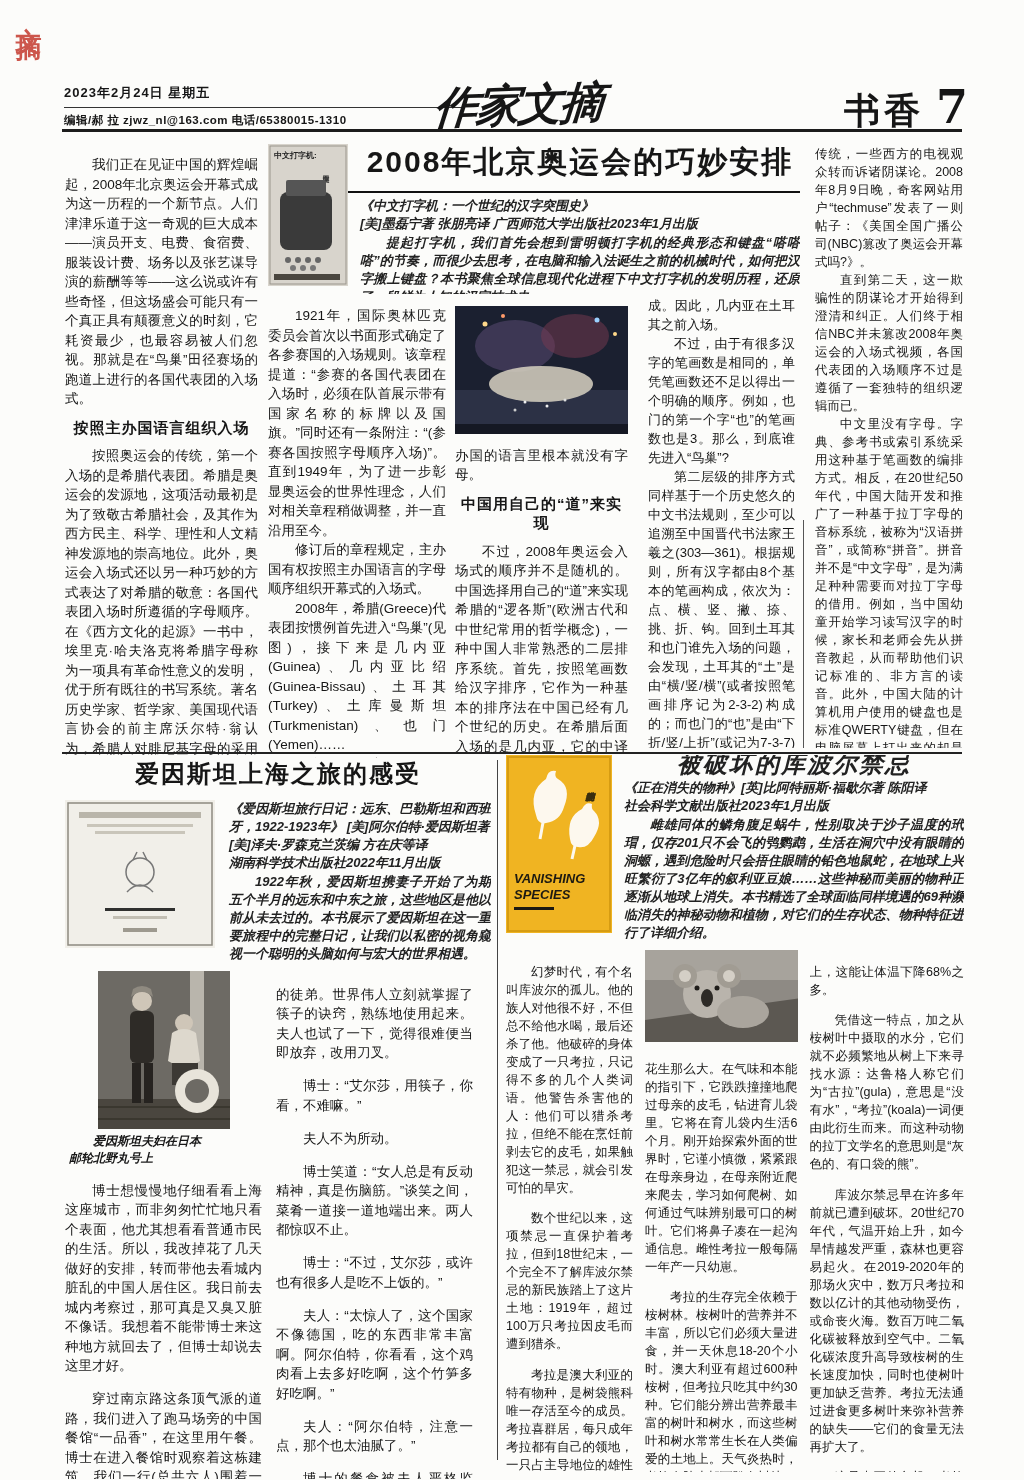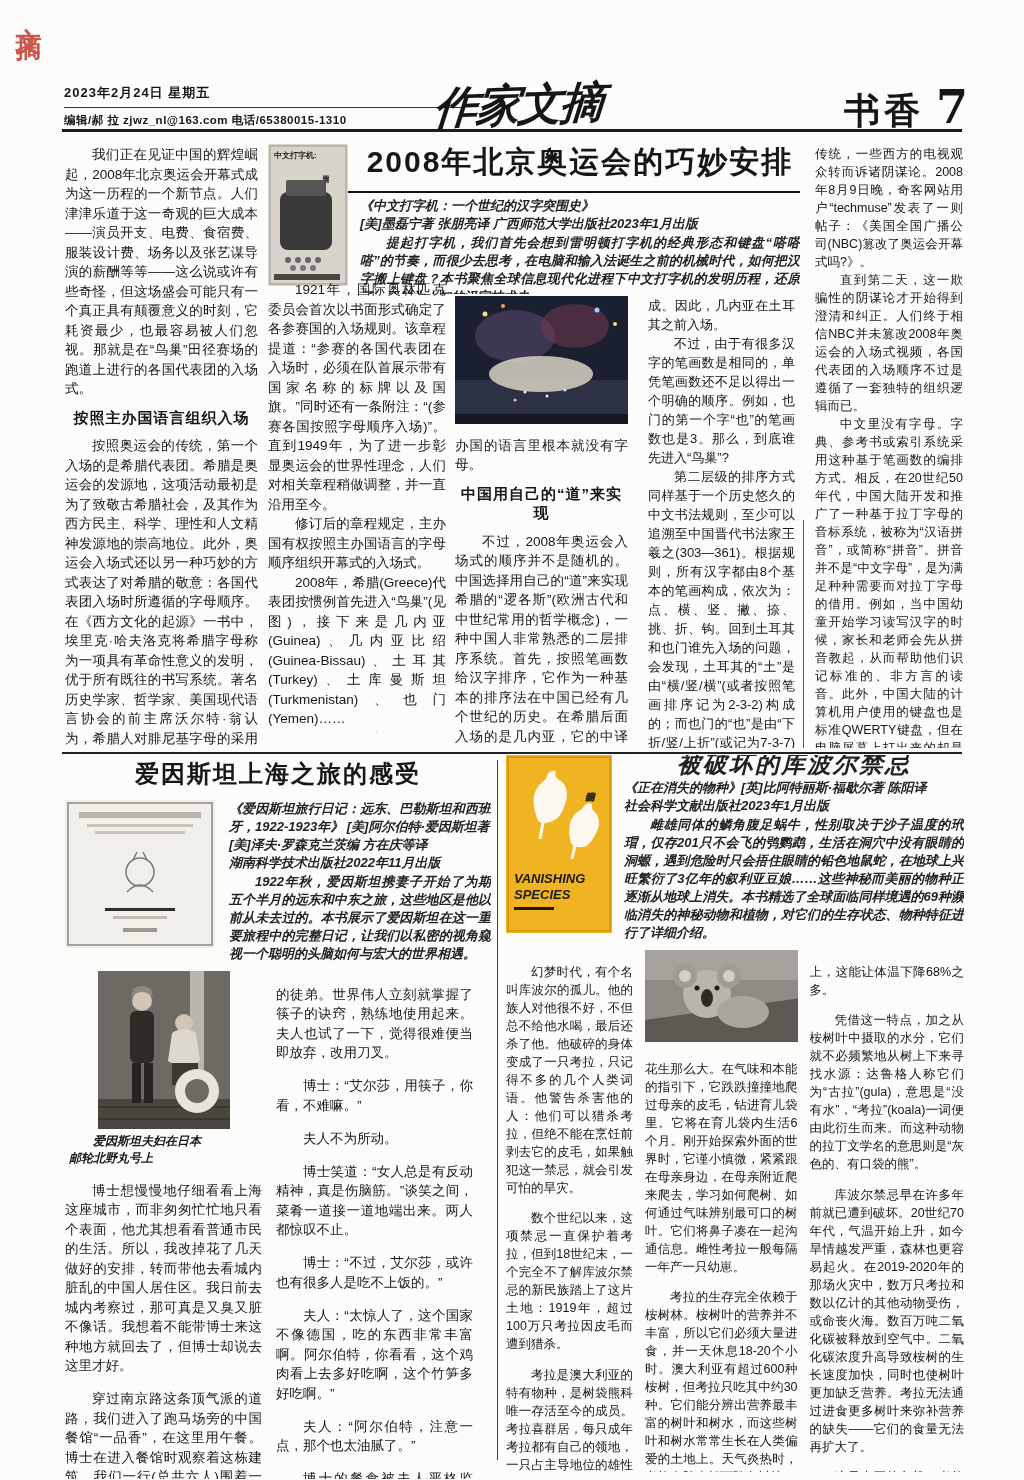--- a/index.html
+++ b/index.html
@@ -17,32 +17,32 @@
   .hdr-right{position:absolute;right:56px;top:80px;display:flex;align-items:baseline;gap:12px;}
   .hdr-section{font-size:36px;font-weight:900;letter-spacing:4px;}
   .hdr-page{font-size:46px;font-weight:bold;font-family:"DejaVu Serif",serif;}
   .hdr-rule{position:absolute;left:62px;top:129px;width:900px;height:3px;background:#1c1c1c;}
   
   .col{position:absolute;overflow:hidden;text-align:justify;}
   .col p{margin:0;}
   .t-p{text-indent:2em;}
   .t-c{text-indent:0;}
   h3.t-h{margin:9px 0;text-align:center;font-size:15px;font-weight:700;letter-spacing:1px;}
-  .bodytext{font-size:13.5px;line-height:19.5px;}
+  .bodytext{font-size:13.5px;line-height:19.5px;margin-top:10px;}
   .bodysmall{font-size:12.5px;line-height:18px;}
   
   .col0{left:65px;top:145px;width:193px;height:604px;font-size:13.5px;line-height:19.5px;}
   .title-block{position:absolute;left:268px;top:142px;width:532px;height:152px;overflow:hidden;}
   .cover-typewriter{float:left;margin:2px 12px 4px 0;}
   .main-title{margin:0 0 4px 0;text-align:center;font-size:30px;font-weight:900;letter-spacing:2px;
               border-bottom:2px solid #111;padding-bottom:8px;}
   .bookinfo{font-size:13px;line-height:18px;font-style:italic;font-weight:bold;color:#222;text-align:justify;}
   .bookinfo .line{display:block;}
   .bookinfo .intro{text-indent:2em;margin-top:1px;font-weight:bold;}
-  .col2{left:268px;top:280px;width:178px;height:452px;}
+  .col2{left:268px;top:296px;width:178px;height:452px;}
   .col3{left:455px;top:296px;width:173px;height:452px;}
   .col4{left:648px;top:296px;width:147px;height:452px;font-size:13px;line-height:19px;}
   .col5{left:815px;top:145px;width:148px;height:603px;}
   .ceremony-wrap{margin:0 0 6px 0;}
   .vrule1{position:absolute;left:803px;top:520px;width:1px;height:228px;background:#555;}
   .mid-rule{position:absolute;left:62px;top:752px;width:900px;height:1.5px;background:#222;}
   
   .ein{position:absolute;left:65px;top:758px;width:426px;}
   .sub-title{margin:0;text-align:center;font-size:24px;font-weight:900;letter-spacing:2px;}
   .ein-book{margin-top:10px;overflow:hidden;}

